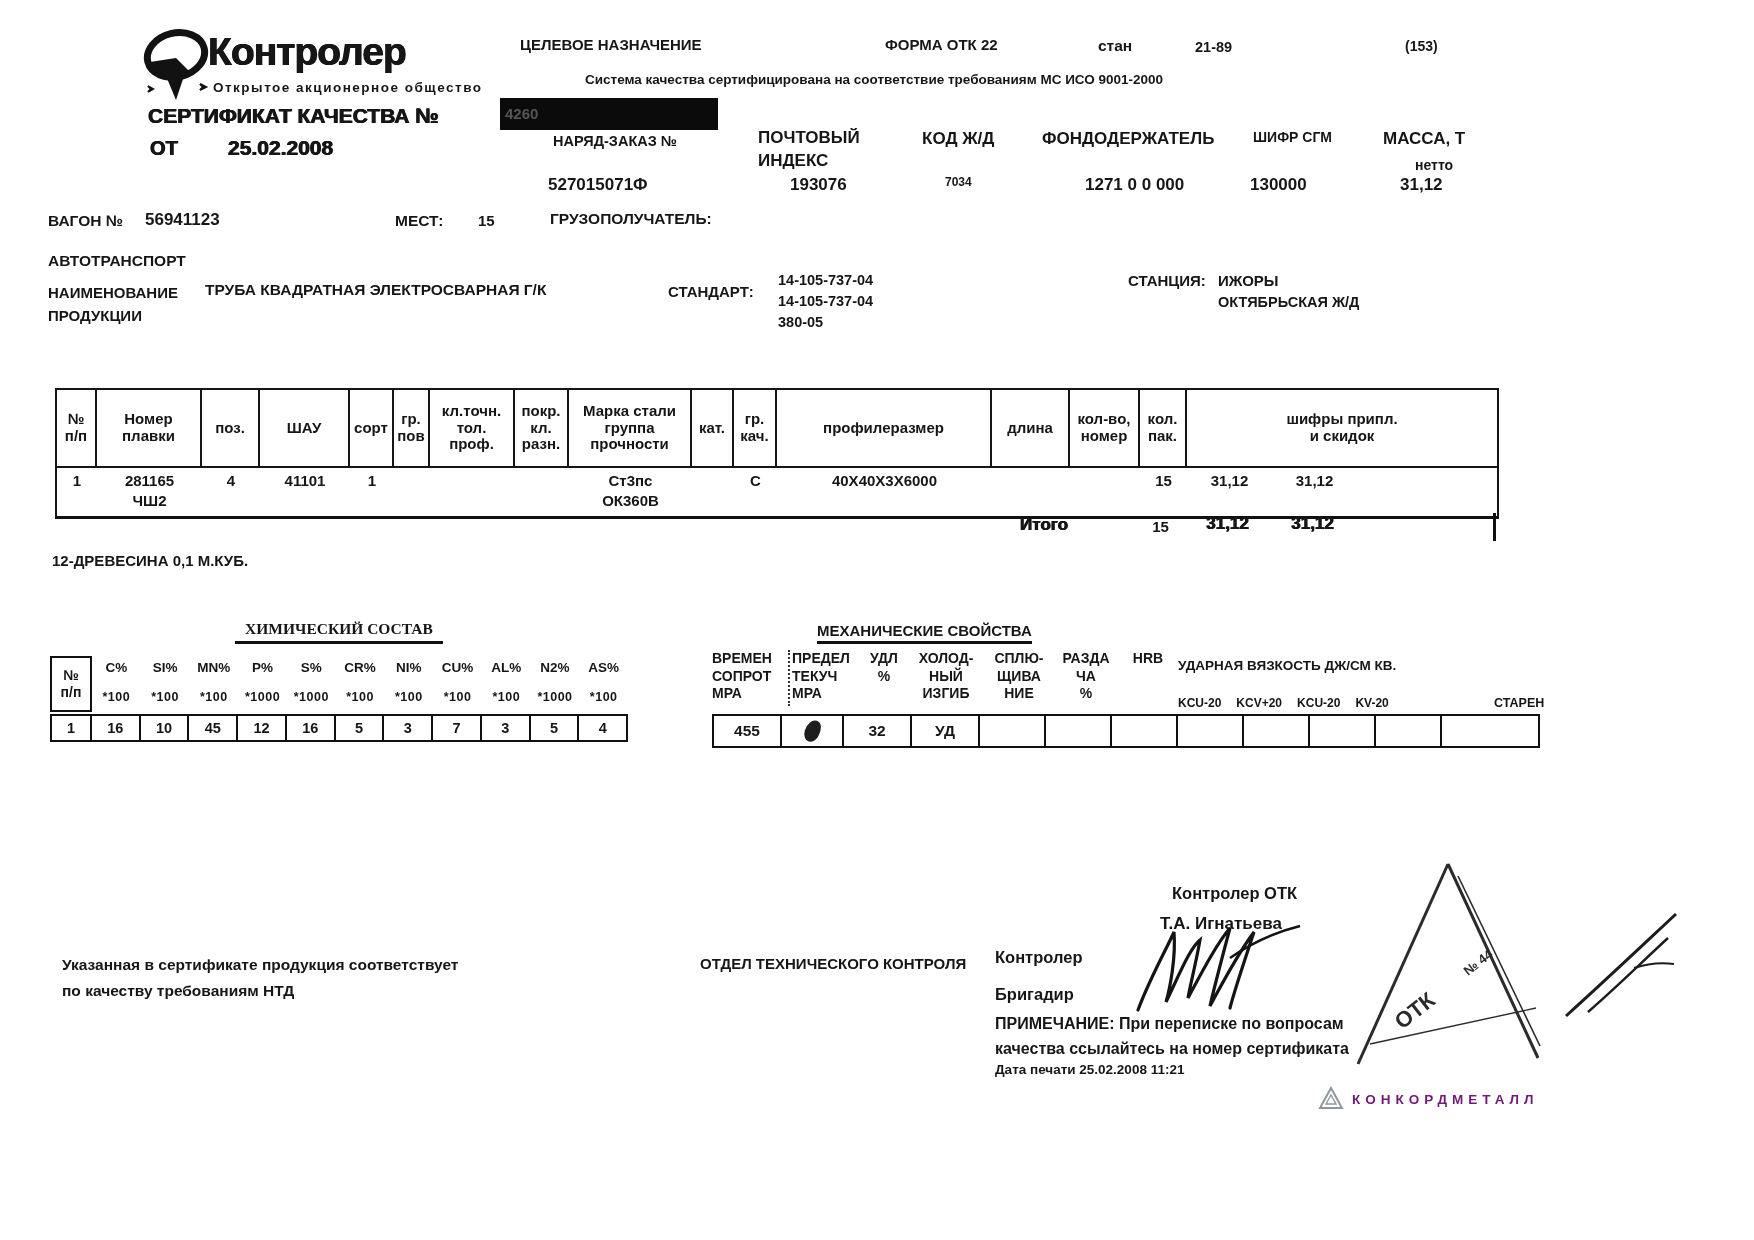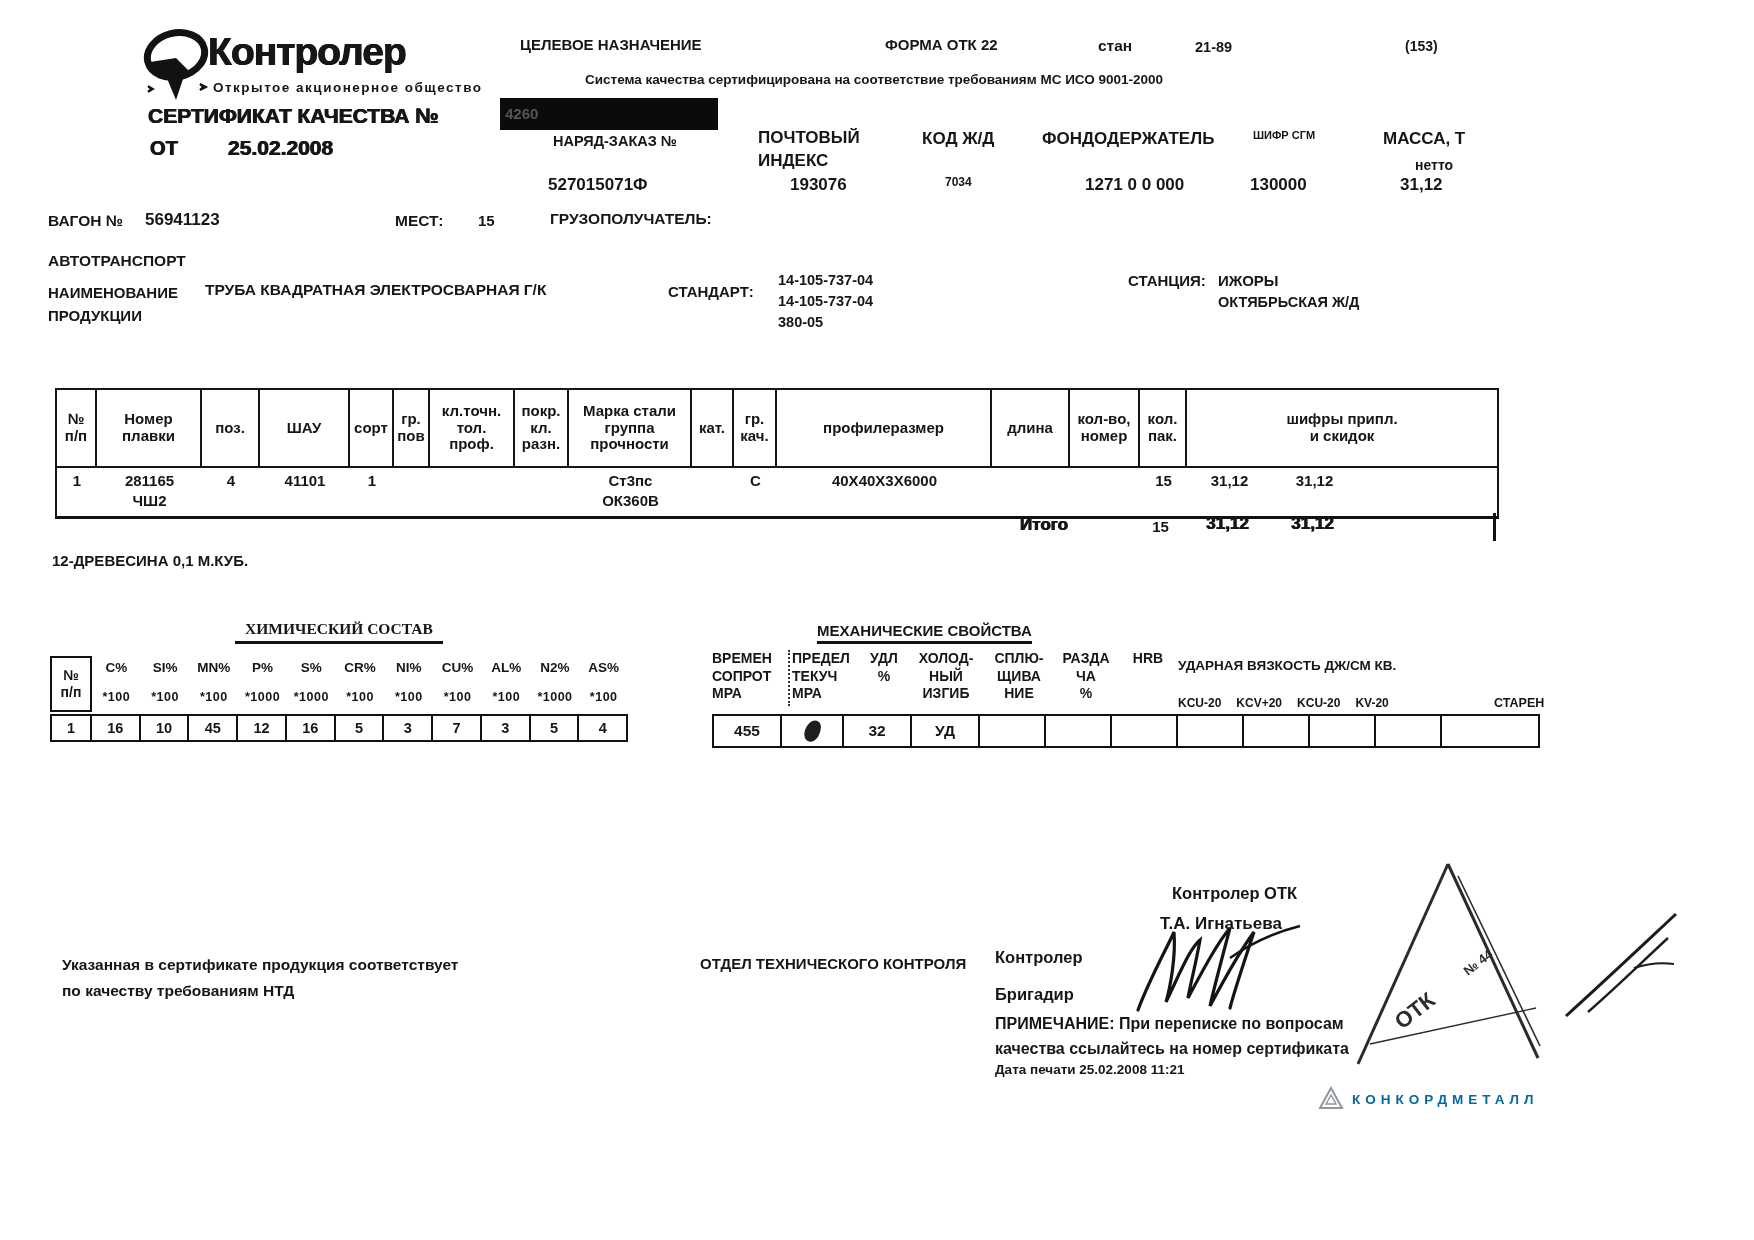--- a/index.html
+++ b/index.html
@@ -48,21 +48,21 @@
   .mech-kcols{position:absolute;left:466px;top:76px;display:flex;gap:15px;font-size:12px;font-weight:700;}
   .mech-aging{position:absolute;left:782px;top:76px;font-size:12.5px;font-weight:700;}
   .mech-vals{position:absolute;left:0;top:94px;display:flex;height:30px;border:2.5px solid #111;box-sizing:content-box;}
   .mech-vals .mv{display:flex;align-items:center;justify-content:center;border-right:2px solid #111;
                  font-size:15.5px;font-weight:700;box-sizing:border-box;}
   .mech-vals .mv:last-child{border-right:none;}
   .mv0{width:68px}.mv1{width:62px}.mv2{width:68px}.mv3{width:68px}.mvE{width:66px}.mvL{width:96px}
   .blob{display:inline-block;width:15px;height:22px;background:#1e1e1e;border-radius:62% 40% 55% 45%;transform:rotate(16deg);}
   .redact{left:500px;top:98px;width:218px;height:32px;background:#0b0b0b;color:#555;
           font-size:15px;font-weight:700;line-height:32px;padding-left:5px;box-sizing:border-box;overflow:hidden;}
-  .gray-mark{color:#0369a1;text-align:right;}
+  .gray-mark{color:#701a75;text-align:right;}
 </style>
 </head>
 <body>
 
 <div class="page">
 
   <svg class="abs" style="left:140px;top:28px" width="70" height="76" viewBox="0 0 70 76">
     <ellipse cx="36" cy="27" rx="29" ry="22" fill="none" stroke="#121212" stroke-width="7" transform="rotate(-14 36 27)"></ellipse>
     <path d="M10,34 A29,22 -14 0 0 52,46 L36,30 Z" fill="#121212"></path>
     <path d="M26,48 L36,72 L44,48 Z" fill="#121212"></path>
@@ -83,21 +83,21 @@
 
   <div class="abs redact">
     <span>4260</span>
   </div>
 
   <div class="abs b" style="left:553px;top:133px;font-size:14.5px">НАРЯД-ЗАКАЗ №</div>
   <div class="abs b pre" style="left:758px;top:127px;font-size:17px;line-height:1.35">ПОЧТОВЫЙ
 ИНДЕКС</div>
   <div class="abs b" style="left:922px;top:129px;font-size:17px">КОД Ж/Д</div>
   <div class="abs b" style="left:1042px;top:129px;font-size:17px">ФОНДОДЕРЖАТЕЛЬ</div>
-  <div class="abs b" style="left:1253px;top:129px;font-size:11px">ШИФР СГМ</div>
+  <div class="abs b" style="left:1253px;top:129px;font-size:14px">ШИФР СГМ</div>
   <div class="abs b" style="left:1383px;top:129px;font-size:17px">МАССА, Т</div>
   <div class="abs b" style="left:1415px;top:157px;font-size:14px">нетто</div>
 
   <div class="abs b" style="left:548px;top:175px;font-size:17px">527015071Ф</div>
   <div class="abs b" style="left:790px;top:175px;font-size:17px">193076</div>
   <div class="abs b" style="left:945px;top:175px;font-size:12px">7034</div>
   <div class="abs b" style="left:1085px;top:175px;font-size:17px">1271 0 0 000</div>
   <div class="abs b" style="left:1250px;top:175px;font-size:17px">130000</div>
   <div class="abs b" style="left:1400px;top:175px;font-size:17px">31,12</div>
 

